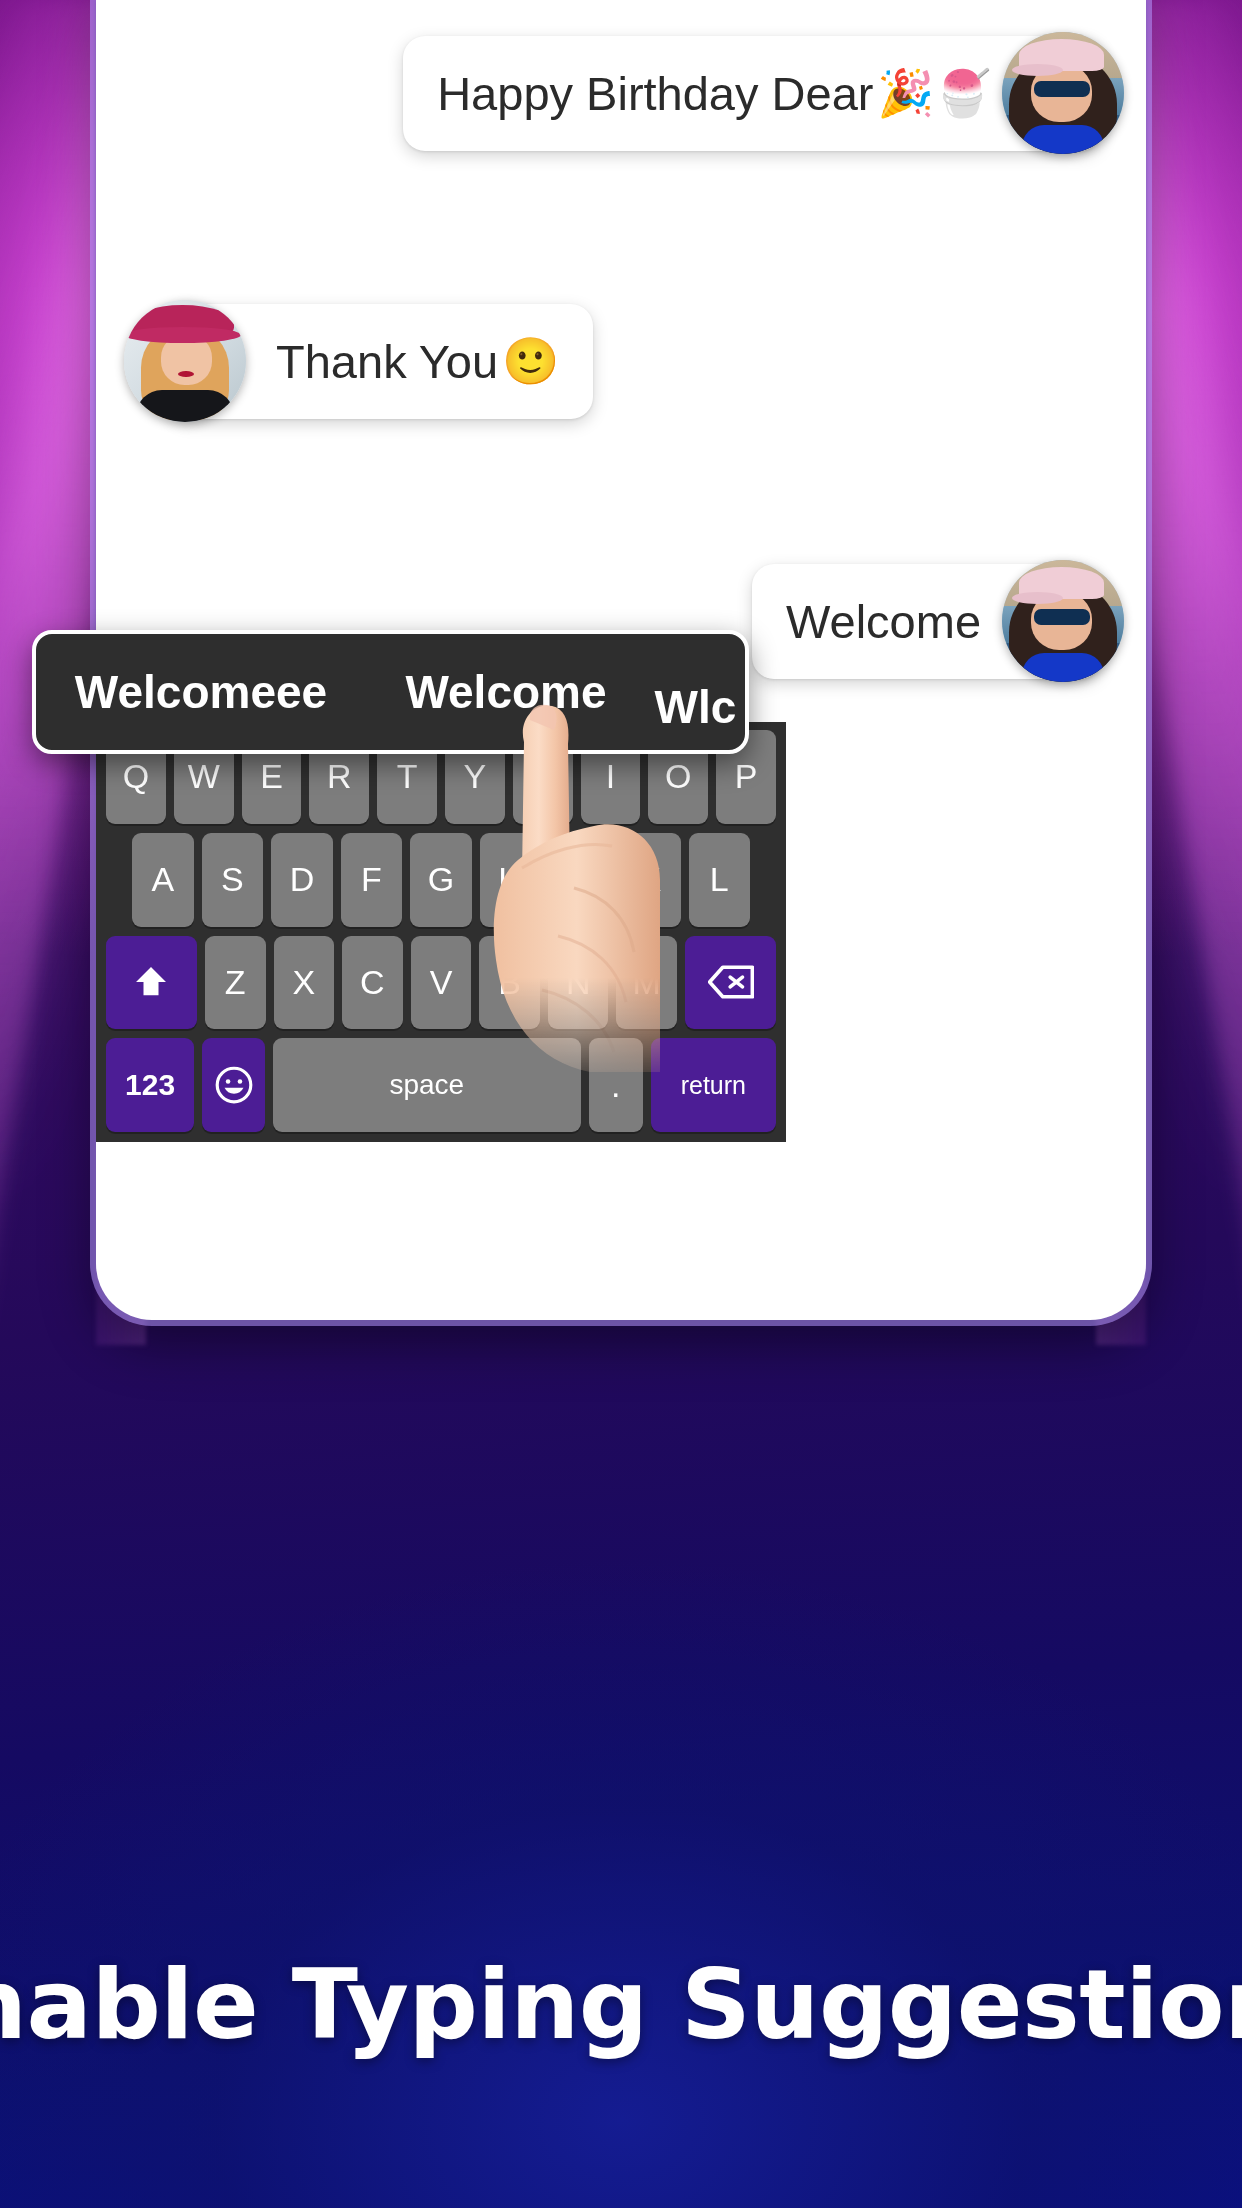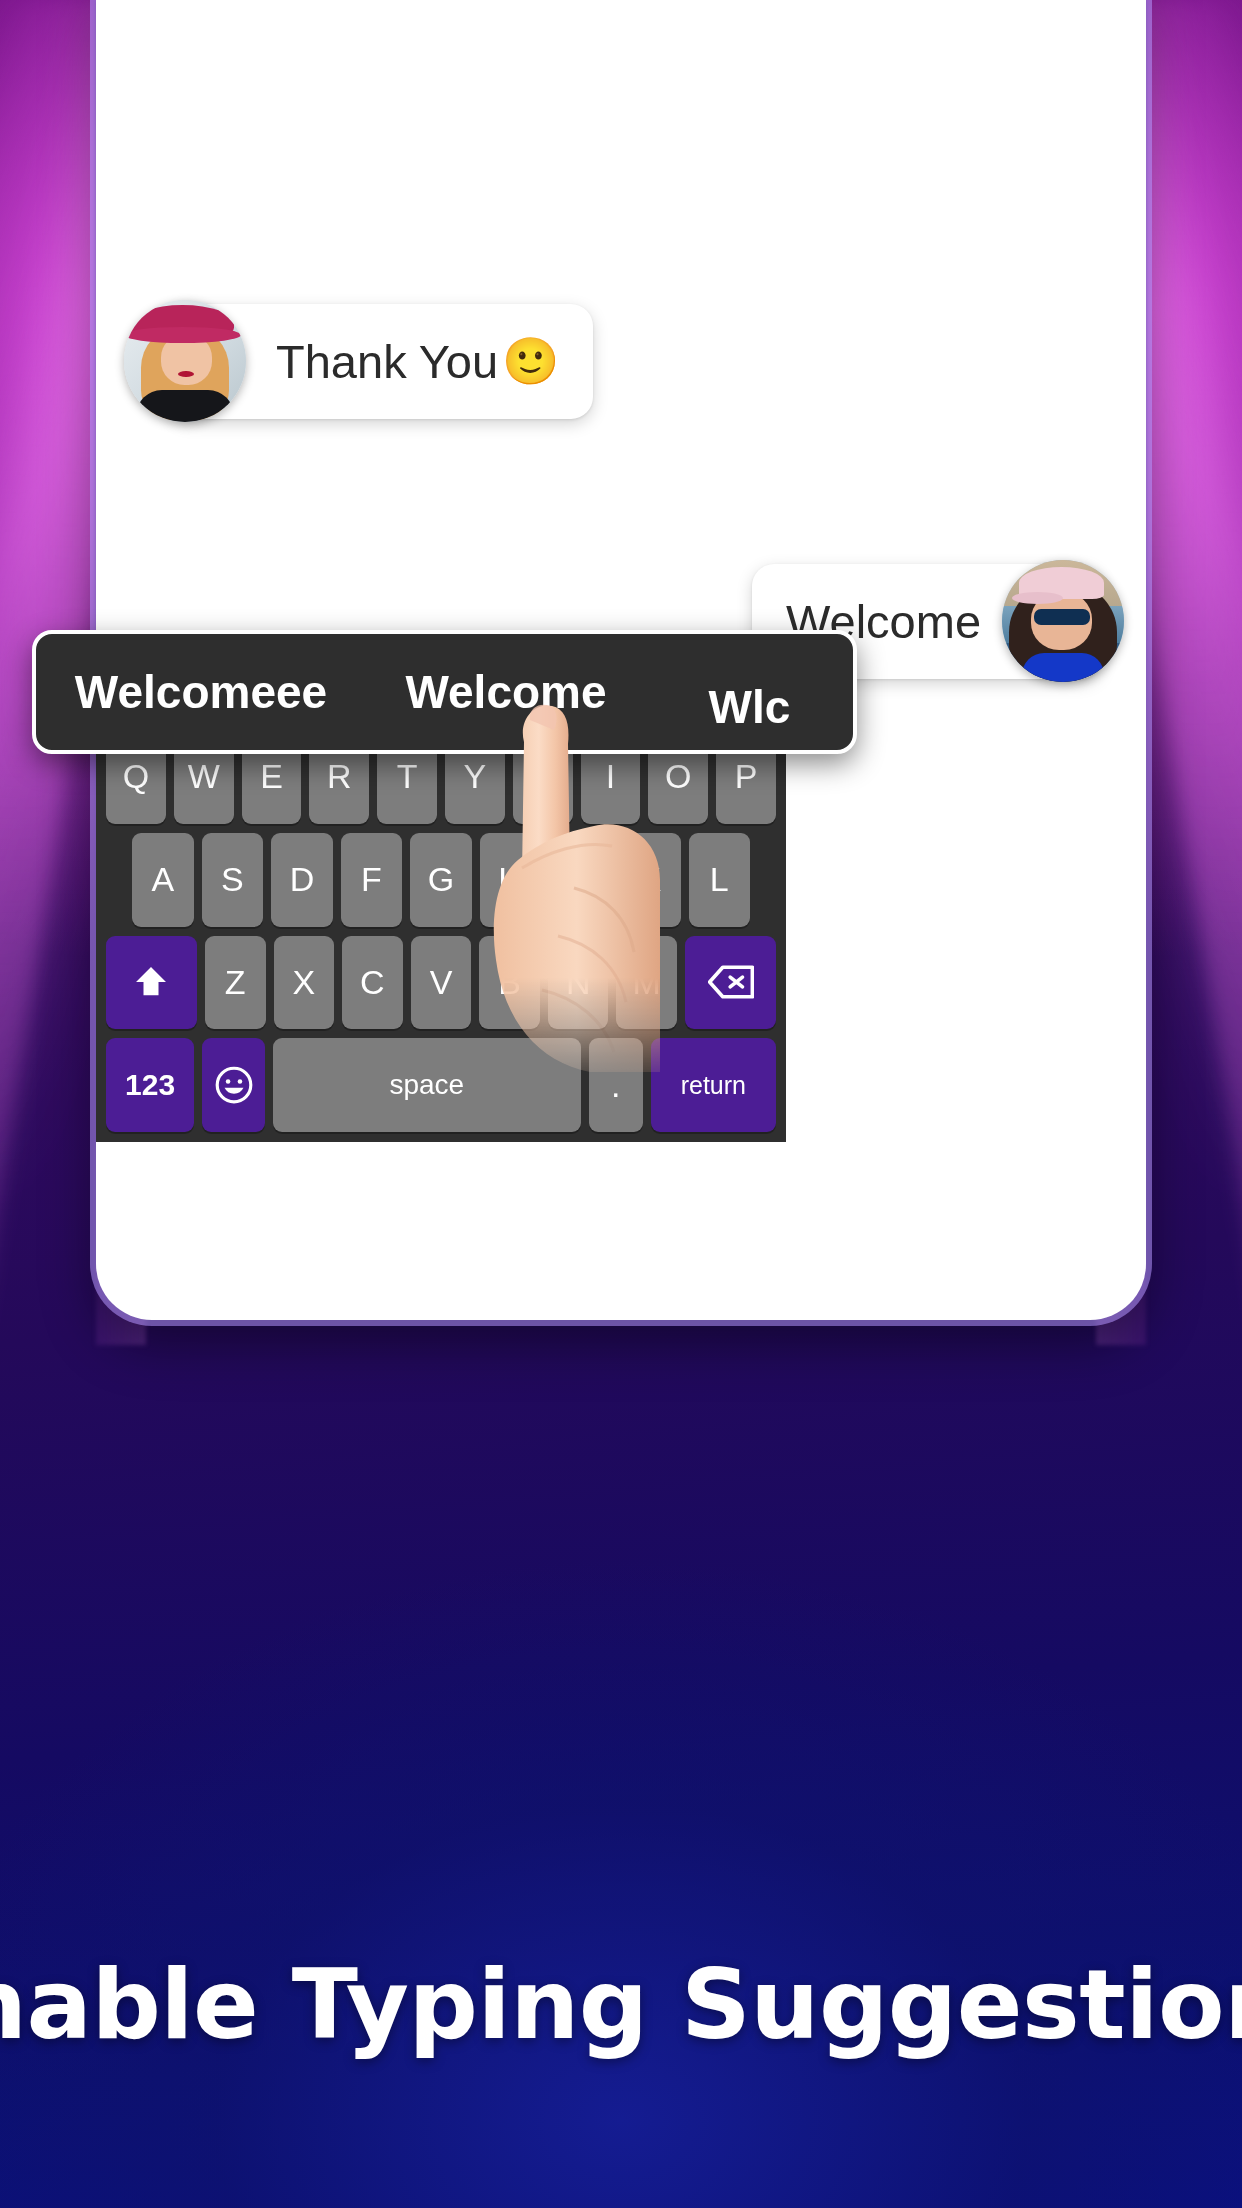--- a/index.html
+++ b/index.html
@@ -94,21 +94,21 @@
   .av-b .wall { position:absolute; inset:0; background:linear-gradient(135deg,#e9eef1 0%,#cfd9df 60%,#b9c6cd 100%); }
   .av-b .hair { position:absolute; left:14%; top:22%; width:72%; height:76%; border-radius:44% 44% 32% 32%; background:#e0a martial; background:#dfa45c; }
   .av-b .face { position:absolute; left:30%; top:28%; width:42%; height:42%; border-radius:46%; background:#f0c3a4; }
   .av-b .hat  { position:absolute; left:6%; top:4%; width:84%; height:30%; border-radius:50% 50% 36% 36%; background:#b8245a; }
   .av-b .hatb { position:absolute; left:0%; top:22%; width:96%; height:13%; border-radius:50%; background:#c02a63; }
   .av-b .lip  { position:absolute; left:44%; top:58%; width:13%; height:5%; border-radius:50%; background:#b01434; }
   .av-b .body { position:absolute; left:10%; bottom:0; width:80%; height:26%; border-radius:26px 26px 0 0; background:#15161a; }
 
   
   #suggest {
-    position:absolute; left:32px; top:630px; width:825px; height:124px;
+    position:absolute; left:32px; top:630px; width:717px; height:124px;
     background:#2e2e2e; border:4px solid #ffffff; border-radius:20px;
     display:flex; align-items:center;
     box-shadow:0 10px 28px rgba(0,0,0,0.45);
     z-index:40;
   }
   .sug {
     color:#fff; font-size:46px; font-weight:600;
     text-align:center; white-space:nowrap;
   }
   #sug0 { flex:0 0 330px; }
@@ -166,20 +166,37 @@
 <div id="bg"></div>
 <div class="glow-beam beam-l"></div>
 <div class="glow-beam beam-r"></div>
 <div class="side-bar l"></div>
 <div class="side-bar r"></div>
 
 <div id="phone">
 
   <div id="chat">
 
+    <div class="msg" style="right:22px; top:62px;">
+      <div class="bubble" style="padding-right:110px;">
+        <span>Happy Birthday Dear</span>
+          <span class="emo">🎉🍧</span>
+      </div>
+      <div class="avatar av-a" style="margin-left:-100px;">
+        <div class="sky"></div>
+          <div class="lake"></div>
+          <div class="land"></div>
+        <div class="hair"></div>
+          <div class="face"></div>
+          <div class="sg"></div>
+        <div class="cap"></div>
+          <div class="brim"></div>
+          <div class="body"></div>
+      </div>
+    </div>
 
     <div class="msg" style="left:28px; top:330px;">
       <div class="avatar av-b" style="margin-right:-78px; z-index:3;">
         <div class="wall"></div>
           <div class="hair"></div>
           <div class="face"></div>
         <div class="lip"></div>
           <div class="hat"></div>
           <div class="hatb"></div>
           <div class="body"></div>

